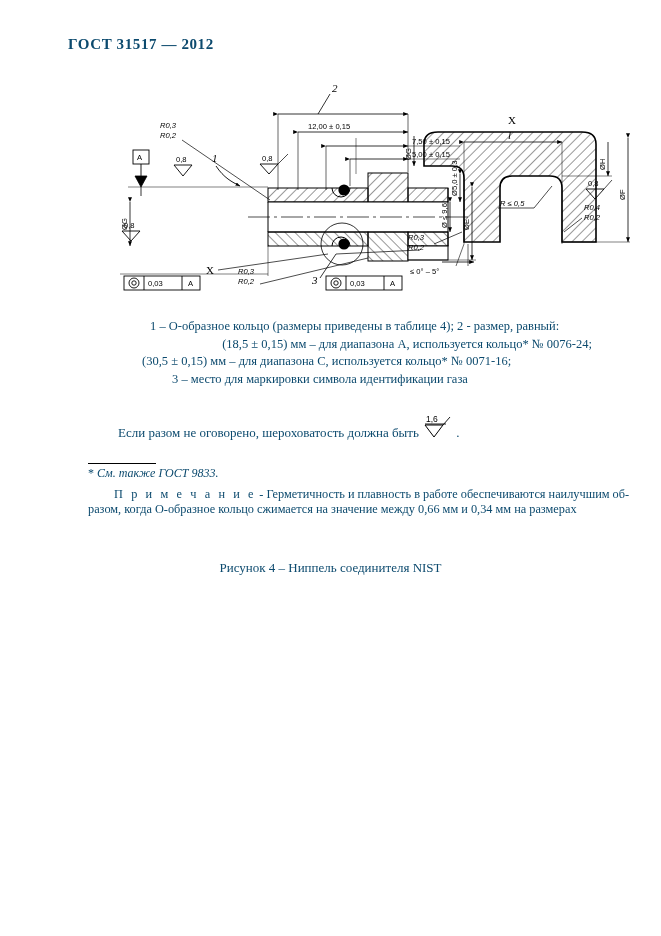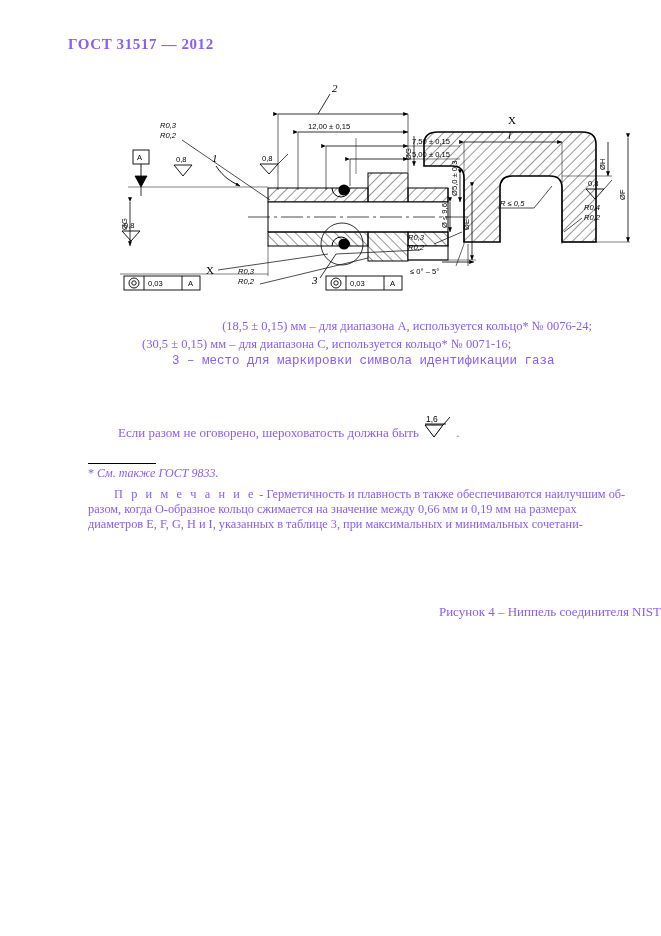--- a/index.html
+++ b/index.html
@@ -6,21 +6,21 @@
     margin: 0;
     padding: 0;
     background: #ffffff;
   }
   .page {
     position: relative;
     width: 661px;
     height: 803px;
     background: #ffffff;
     font-family: "Liberation Serif", serif;
-    color: #8b5cf6;
+    color: #0c4a6e;
     overflow: hidden;
   }
 
   
   .doc-header {
     position: absolute;
     left: 68px;
     top: 36px;
     font-family: "Liberation Serif", serif;
     font-weight: bold;
@@ -45,21 +45,21 @@
     top: 318px;
     width: 520px;
     font-size: 12.5px;
     line-height: 17.5px;
   }
   .legend .ln { white-space: nowrap; }
   .legend .l1 { padding-left: 78px; }
   .legend .l2 { padding-left: 106px; text-align: right; }
   .legend .l3 { padding-left: 70px; }
   .legend .l4 { padding-left: 70px; font-family: Liberation Serif, serif; }
-  .legend .l5 { padding-left: 100px; font-family: Liberation Mono, monospace; }
+  .legend .l5 { padding-left: 100px; }
 
   
   .rough-note {
     position: absolute;
     left: 118px;
     top: 424px;
     font-size: 13px;
     line-height: 18px;
     white-space: nowrap;
   }
@@ -102,23 +102,22 @@
   .note-par .nl { display: block; white-space: nowrap; }
   .note-par .first { text-indent: 26px; }
   .note-par .spaced { letter-spacing: 2.6px; }
 
   
   .fig-caption {
     position: absolute;
     left: 0;
     top: 560px;
     width: 661px;
-    text-align: right;
+    text-align: center;
     font-size: 13px;
-    margin-top: 44px;
   }
 
   
   .page-number {
     position: absolute;
     left: 70px;
     top: 876px;
     font-size: 13px;
   }
 
@@ -336,20 +335,21 @@
 
         <line x1="52" y1="130" x2="44" y2="152" stroke="#000" stroke-width="0.6"></line>
         <line x1="56" y1="130" x2="56" y2="152" stroke="#000" stroke-width="0.6"></line>
         <line x1="30" y1="148" x2="62" y2="148" stroke="#000" stroke-width="0.8" marker-end="url(#arw)"></line>
         <text class="dt" x="-2" y="160">≤ 0° – 5°</text>
       </g>
     </svg>
   </div>
 
   <div class="legend">
+    <div class="ln l1">1 – О-образное кольцо (размеры приведены в таблице 4); 2 - размер, равный:</div>
     <div class="ln l2">(18,5 ± 0,15) мм –  для диапазона А, используется кольцо*  № 0076-24;</div>
     <div class="ln l4">(30,5 ± 0,15) мм –  для диапазона С, используется кольцо* № 0071-16;</div>
     <div class="ln l5">3 – место для маркировки символа идентификации газа</div>
   </div>
 
   <div class="rough-note">
     <span>Если разом не оговорено, шероховатость  должна быть</span>
     <span class="rough-sym">
       <svg width="34" height="26" viewBox="0 0 34 26">
         <text x="4" y="9" font-family="Liberation Sans, sans-serif" font-size="8.5" fill="#000">1,6</text>
@@ -360,22 +360,21 @@
     </span><span>.</span>
   </div>
 
   <div class="fn-rule"></div>
   <div class="footnote">
     <span class="star">*</span>
     <span>См. также ГОСТ 9833.</span>
   </div>
 
   <div class="note-par">
-    <span class="nl first"><span class="spaced">П р и м е ч а н и е</span><span> - Герметичность и плавность в также обеспечиваются наилучшим об-</span></span>
-    <span class="nl">разом, когда О-образное кольцо сжимается на значение между 0,66 мм и 0,19 мм на размерах</span>
-    <span class="nl">диаметров Е, F, G, Н и I, указанных  в таблице 3,  при максимальных и минимальных сочетани-</span>
+    <span class="nl first"><span class="spaced">П р и м е ч а н и е</span><span> - Герметичность и плавность в работе обеспечиваются наилучшим об-</span></span>
+    <span class="nl">разом, когда О-образное кольцо сжимается на значение между 0,66 мм и 0,34 мм на размерах</span>
   </div>
 
   <div class="fig-caption">Рисунок 4 – Ниппель соединителя NIST</div>
 
   <div class="page-number">18</div>
 
 </div>
 
 </body></html>

